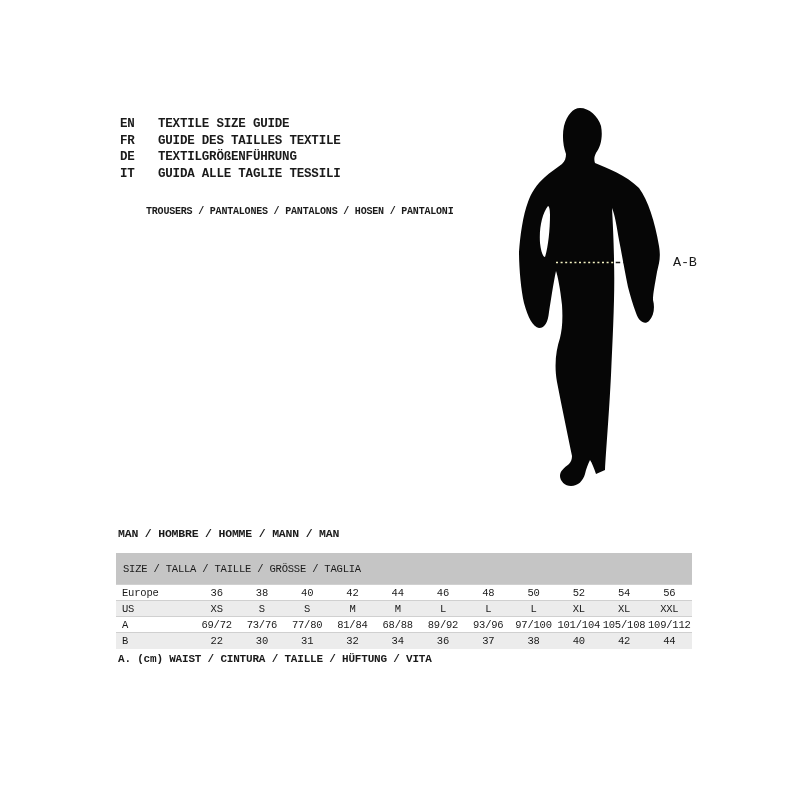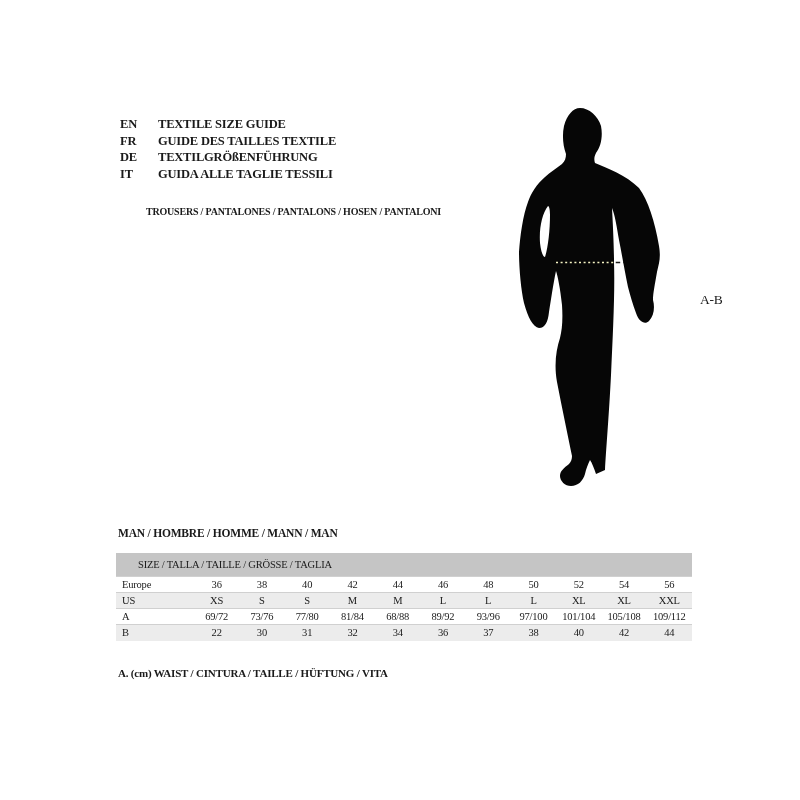--- a/index.html
+++ b/index.html
@@ -1,39 +1,39 @@
 <!DOCTYPE html>
 <html style="--ink: #1a1a1a; --thead-bg: #c5c5c5; --alt-bg: #ececec;"><head>
 <meta charset="utf-8">
 <style>
   html,body{margin:0;padding:0;background:#fff;}
   .canvas{position:relative;width:800px;height:800px;background:#fff;overflow:hidden;
-          font-family:Liberation Serif, serif;color:var(--ink,#1a1a1a);}
+          font-family:Liberation Mono, monospace;color:var(--ink,#1a1a1a);}
   
   .lang-block{position:absolute;left:120px;top:116px;}
   .lang-row{display:flex;font-size:12.5px;font-weight:700;line-height:16.7px;letter-spacing:-0.2px;white-space:nowrap;}
   .lang-code{display:inline-block;width:38px;}
   
   .category{position:absolute;left:118px;top:206px;font-size:10px;font-weight:700;letter-spacing:-0.2px;white-space:nowrap;margin-left:28px;}
   
   .figure{position:absolute;left:0;top:0;width:800px;height:800px;}
   .fig-svg{position:absolute;left:0;top:0;}
-  .ab{position:absolute;left:700px;top:255px;font-size:13.5px;letter-spacing:-0.2px;margin-top:37px;}
+  .ab{position:absolute;left:673px;top:255px;font-size:13.5px;letter-spacing:-0.2px;}
   
   .section-title{position:absolute;left:118px;top:527px;font-size:11.5px;font-weight:700;letter-spacing:-0.2px;white-space:nowrap;}
   
   .size-table{position:absolute;left:116px;top:553px;width:576px;border-collapse:collapse;
               table-layout:fixed;font-size:10.5px;letter-spacing:-0.2px;}
-  .size-table thead td{background:var(--thead-bg,#c5c5c5);height:23px;text-align:left;padding:0 0 0 22px;white-space:nowrap;margin-left:28px;}
+  .size-table thead td{background:var(--thead-bg,#c5c5c5);height:31px;text-align:left;padding:0 0 0 7px;white-space:nowrap;margin-left:28px;}
   .size-table tbody tr{height:16px;border-top:1px solid #d0d0d0;}
   .size-table tbody tr.alt{background:var(--alt-bg,#ececec);}
   .size-table td{padding:0;text-align:center;white-space:nowrap;overflow:hidden;}
   .size-table td.lbl{text-align:left;padding-left:6px;}
   
-  .footnotes{position:absolute;left:118px;top:652px;margin-top:14px;}
+  .footnotes{position:absolute;left:118px;top:652px;}
   .foot-line{font-size:11px;font-weight:700;line-height:15.8px;letter-spacing:-0.2px;white-space:nowrap;}
 </style>
 </head>
 <body>
 
 <div class="canvas">
 
   <section class="lang-block" id="langList">
       <div class="lang-row">
         <span class="lang-code">EN</span>

